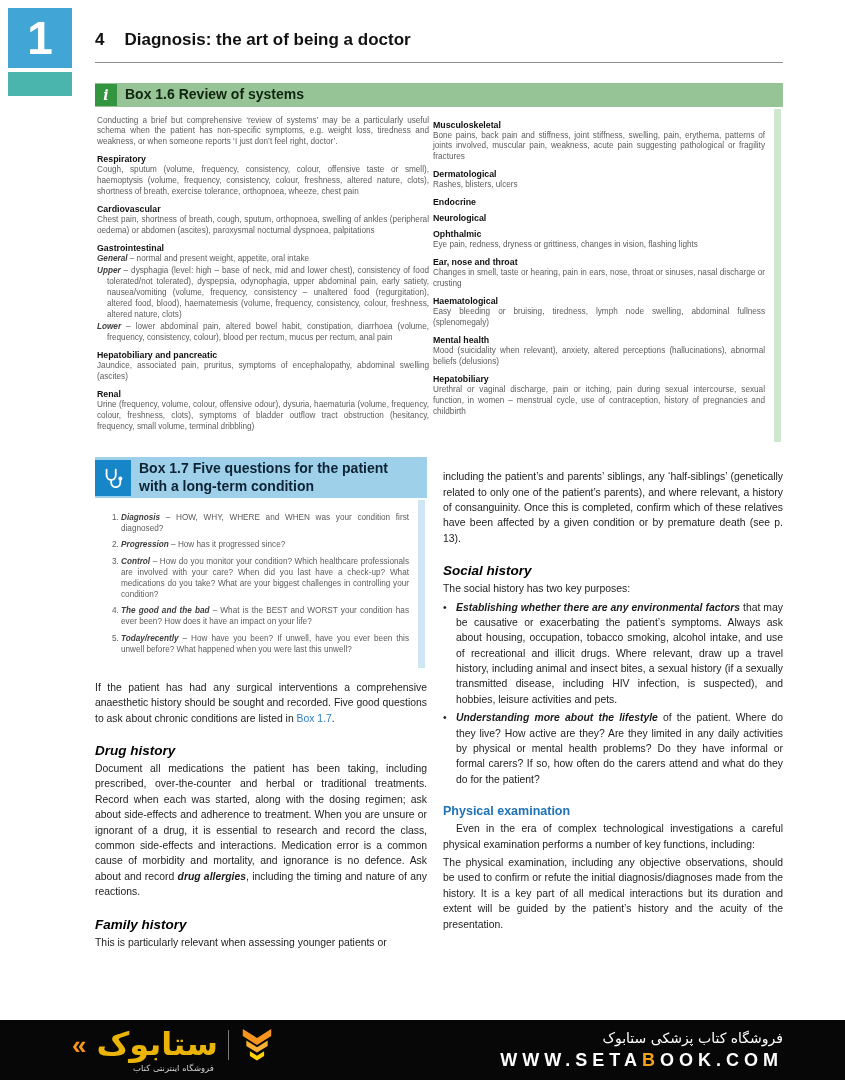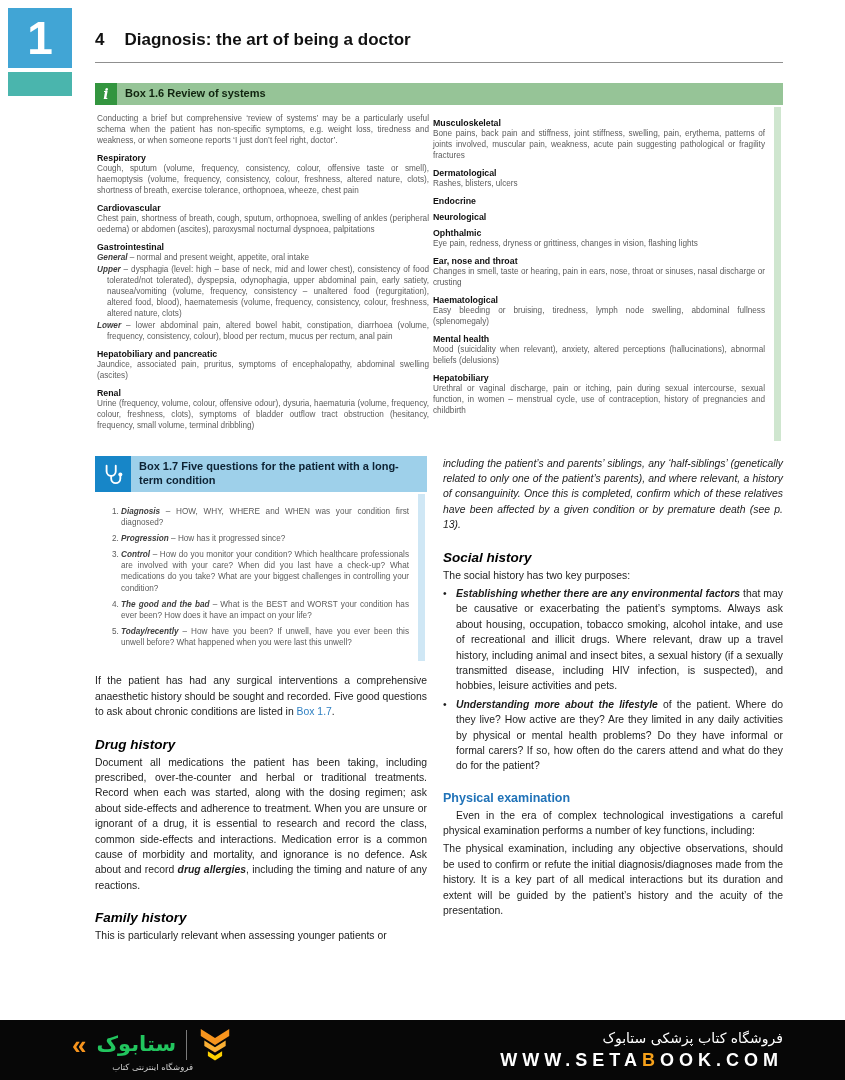--- a/index.html
+++ b/index.html
@@ -15,21 +15,21 @@
   .content{position:absolute;left:95px;top:0;width:688px;}
 
   
   .page-header{display:flex;gap:20px;align-items:baseline;padding-top:30px;padding-bottom:12px;border-bottom:1px solid #8f8f8f;}
   .page-num,.page-title{font-size:17px;font-weight:bold;color:#111;}
 
   
   .box{margin-top:20px;}
   .box-header{display:flex;align-items:center;}
   .box-icon{flex:0 0 auto;display:flex;align-items:center;justify-content:center;color:#fff;}
-  .box-title{padding:3px 8px;font-size:11px;font-weight:bold;color:#10240f;line-height:1.25;}
+  .box-title{padding:3px 8px;font-size:14px;font-weight:bold;color:#10240f;line-height:1.25;}
   .box-g .box-header{background:#96c497;}
   .box-g .box-icon{width:22px;height:22px;background:#33953f;font-family:"DejaVu Serif",serif;font-style:italic;font-weight:bold;font-size:14px;}
   .box-b .box-header{background:#9ed0ea;}
   .box-b .box-icon{width:36px;height:36px;background:#1786c8;}
   .box-b .box-title{color:#0d2233;}
   .box-body{position:relative;background:#fff;padding:7px 18px 10px 2px;}
   .box-body::after{content:"";position:absolute;right:2px;top:2px;bottom:2px;width:7px;background:#cfe6cf;}
   .box-b .box-body::after{background:#cfe7f5;}
   .two-col{display:flex;gap:4px;}
   .two-col .col{flex:1;min-width:0;}
@@ -56,21 +56,21 @@
   .dot{flex:0 0 13px;width:13px;}
   .bullet-body{flex:1;text-align:justify;min-width:0;}
   .indent{text-indent:13px;margin-top:0;}
 
   
   .footer{position:absolute;left:0;right:0;bottom:0;height:60px;background:#070707;
           display:flex;align-items:center;justify-content:space-between;padding:0 62px 0 72px;}
   .f-left{display:flex;flex-direction:column;align-items:center;gap:1px;}
   .logo-row{display:flex;align-items:center;gap:10px;}
   .guillemet{color:#f7941d;font-size:26px;font-weight:bold;line-height:1;}
-  .brand-fa{color:#22c55e;font-size:21px;font-weight:bold;font-family:"DejaVu Sans",sans-serif;direction:rtl;line-height:1.1;}
+  .brand-fa{color:#eab308;font-size:32px;font-weight:bold;font-family:"DejaVu Sans",sans-serif;direction:rtl;line-height:1.1;}
   .logo-divider{width:1px;height:30px;background:#7a7a7a;}
   .chevrons{width:36px;height:32px;display:block;}
   .tagline{color:#cfcfcf;font-size:8.5px;direction:rtl;font-family:"DejaVu Sans",sans-serif;}
   .f-right{text-align:center;display:flex;flex-direction:column;gap:4px;align-items:flex-end;}
   .store-fa{color:#fff;font-size:14px;direction:rtl;font-family:"DejaVu Sans",sans-serif;}
   .url{color:#fff;font-size:18px;font-weight:bold;letter-spacing:5px;}
 </style>
 </head>
 <body>
 
@@ -169,21 +169,21 @@
         <p class="body-para"><span class="s-n">If the patient has had any surgical interventions a comprehensive anaesthetic history should be sought and recorded. Five good questions to ask about chronic conditions are listed in </span><span class="s-link">Box 1.7</span><span class="s-n">.</span></p>
 
         <h3 class="run-head">Drug history</h3>
         <p class="body-para" style="margin-top:3px;"><span class="s-n">Document all medications the patient has been taking, including prescribed, over-the-counter and herbal or traditional treatments. Record when each was started, along with the dosing regimen; ask about side-effects and adherence to treatment. When you are unsure or ignorant of a drug, it is essential to research and record the class, common side-effects and interactions. Medication error is a common cause of morbidity and mortality, and ignorance is no defence. Ask about and record </span><span class="s-bi">drug allergies</span><span class="s-n">, including the timing and nature of any reactions.</span></p>
 
         <h3 class="run-head">Family history</h3>
         <p class="body-para" style="margin-top:3px;"><span class="s-n">This is particularly relevant when assessing younger patients or</span></p>
       </div>
 
       <div class="col-right">
-        <p class="body-para" style="margin-top:0;font-style:italic;"><span class="s-n">including the patient’s and parents’ siblings, any ‘half-siblings’ (genetically related to only one of the patient’s parents), and where relevant, a history of consanguinity. Once this is completed, confirm which of these relatives have been affected by a given condition or by premature death (see p. 13).</span></p>
+        <p class="body-para" style="margin-top:12px;"><span class="s-n">including the patient’s and parents’ siblings, any ‘half-siblings’ (genetically related to only one of the patient’s parents), and where relevant, a history of consanguinity. Once this is completed, confirm which of these relatives have been affected by a given condition or by premature death (see p. 13).</span></p>
 
         <h3 class="run-head">Social history</h3>
         <p class="body-para" style="margin-top:3px;">The social history has two key purposes:</p>
         <div>
             <div class="bullet">
               <span class="dot">•</span>
               <span class="bullet-body"><span class="s-bi">Establishing whether there are any environmental factors</span><span class="s-n"> that may be causative or exacerbating the patient’s symptoms. Always ask about housing, occupation, tobacco smoking, alcohol intake, and use of recreational and illicit drugs. Where relevant, draw up a travel history, including animal and insect bites, a sexual history (if a sexually transmitted disease, including HIV infection, is suspected), and hobbies, leisure activities and pets.</span></span>
             </div>
             <div class="bullet">
               <span class="dot">•</span>

